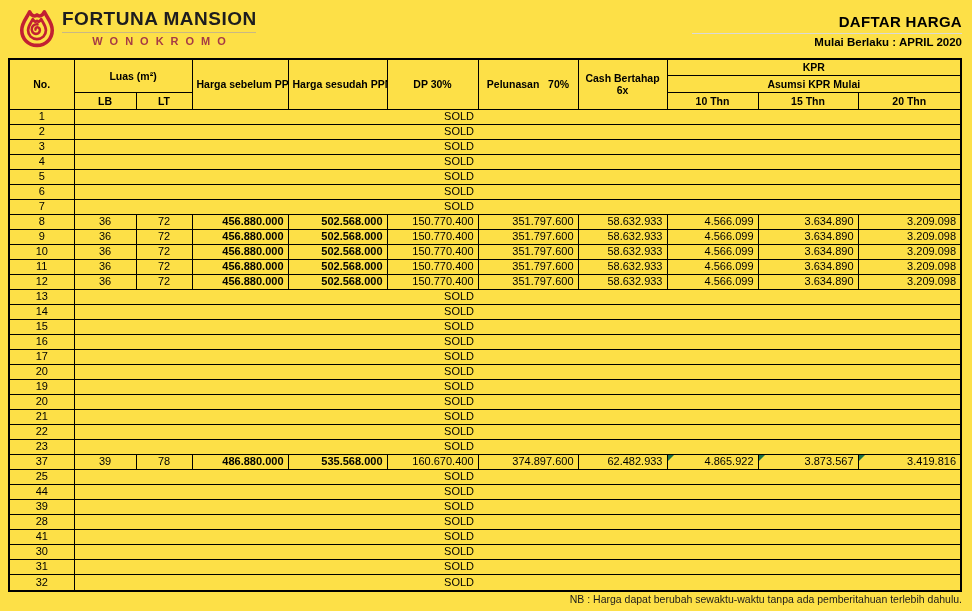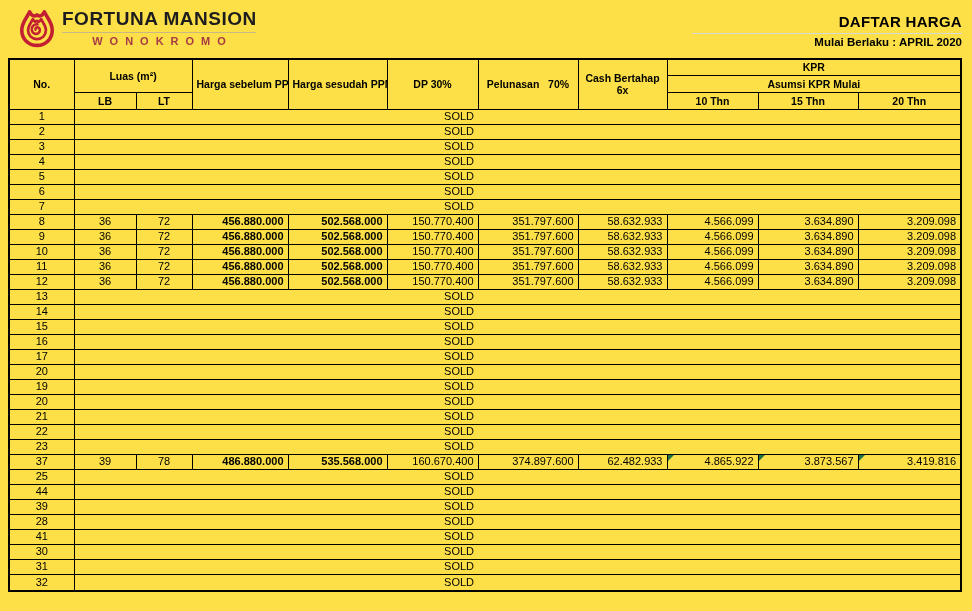--- a/index.html
+++ b/index.html
@@ -282,13 +282,14 @@
           <td class="c-center">31</td>
           <td class="c-sold" colspan="10">SOLD</td>
         </tr>
         <tr>
           <td class="c-center">32</td>
           <td class="c-sold" colspan="10">SOLD</td>
         </tr>
       </tbody>
   </table>
 
+  <div id="footnote">NB : Harga dapat berubah sewaktu-waktu tanpa ada pemberitahuan terlebih dahulu.</div>
 </div>
 
 </body></html>

